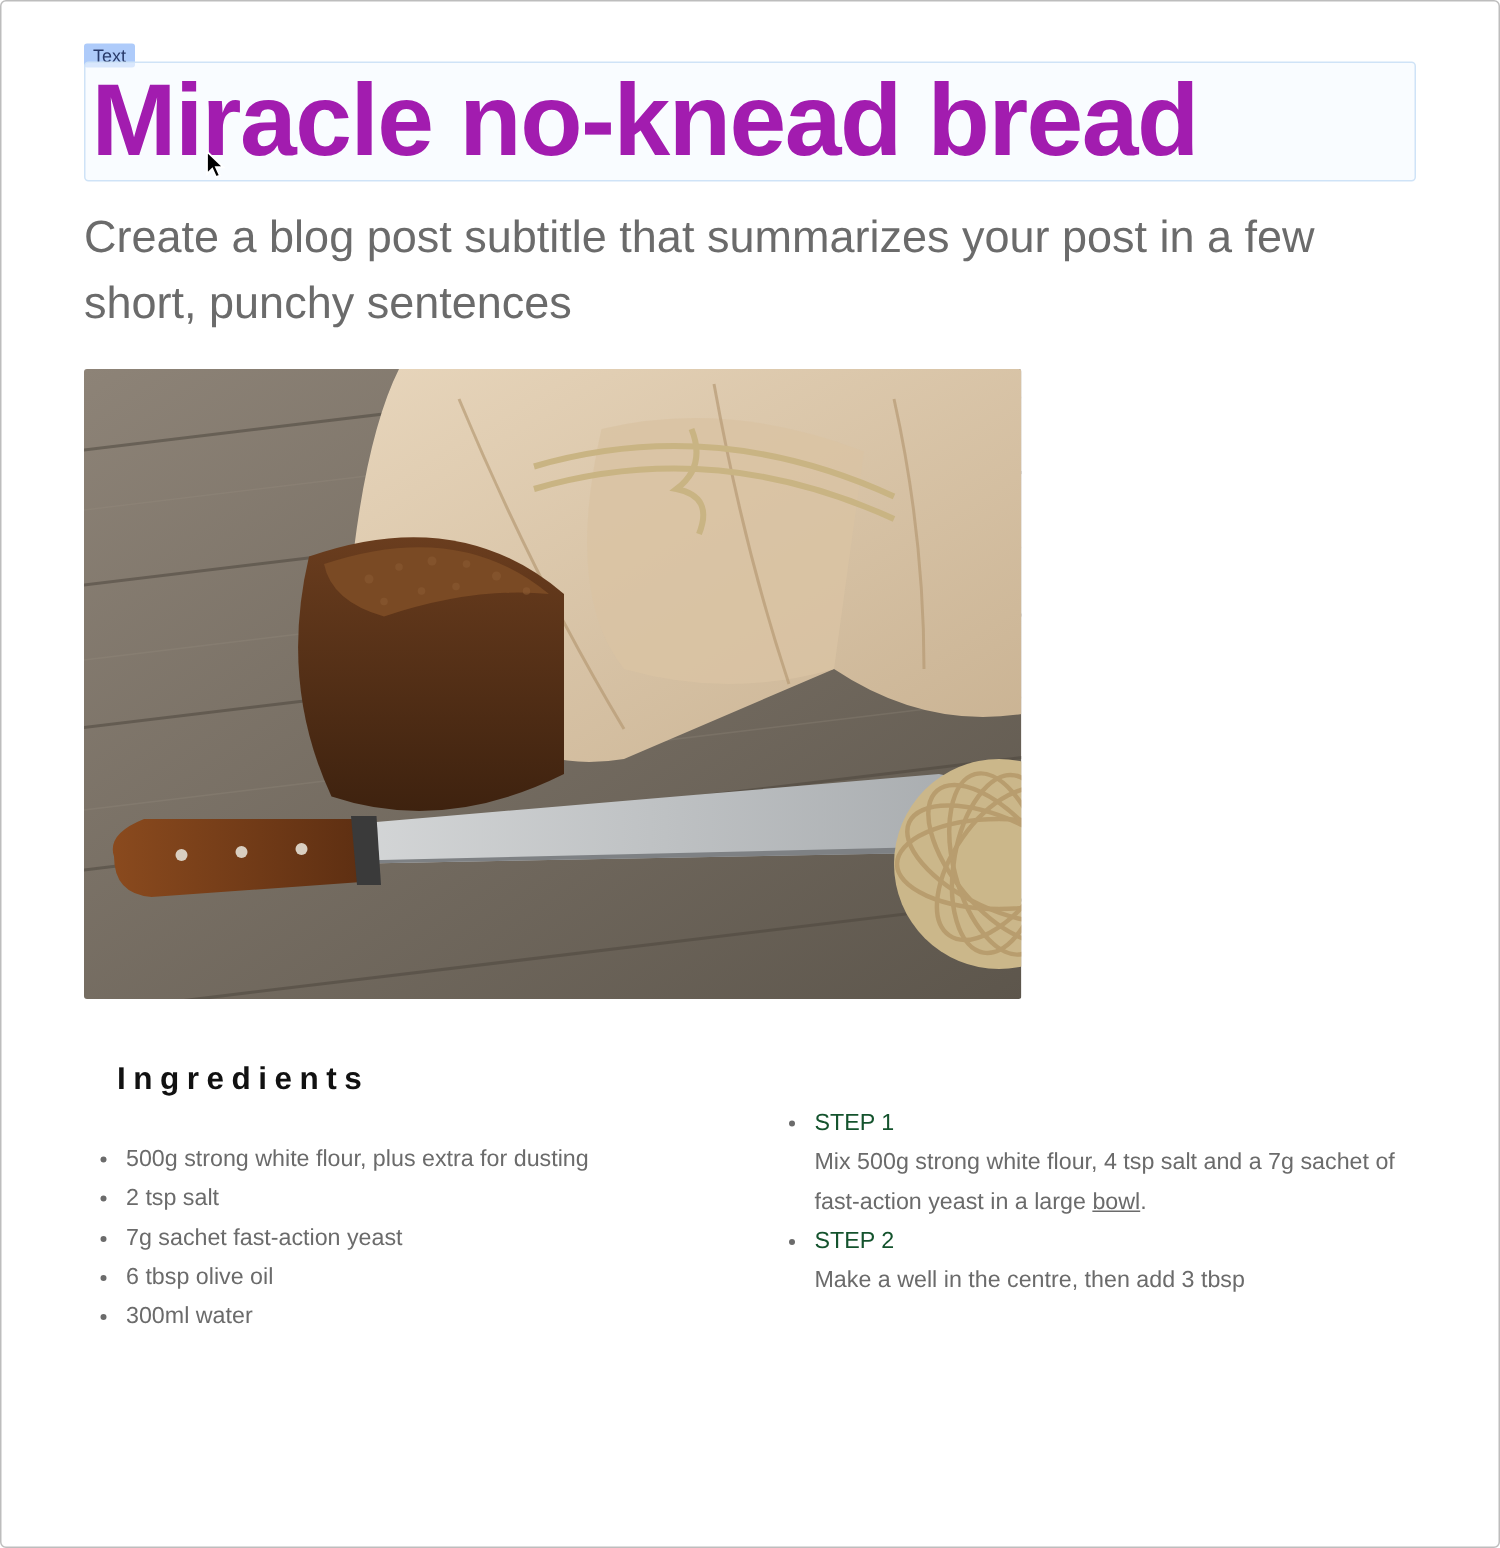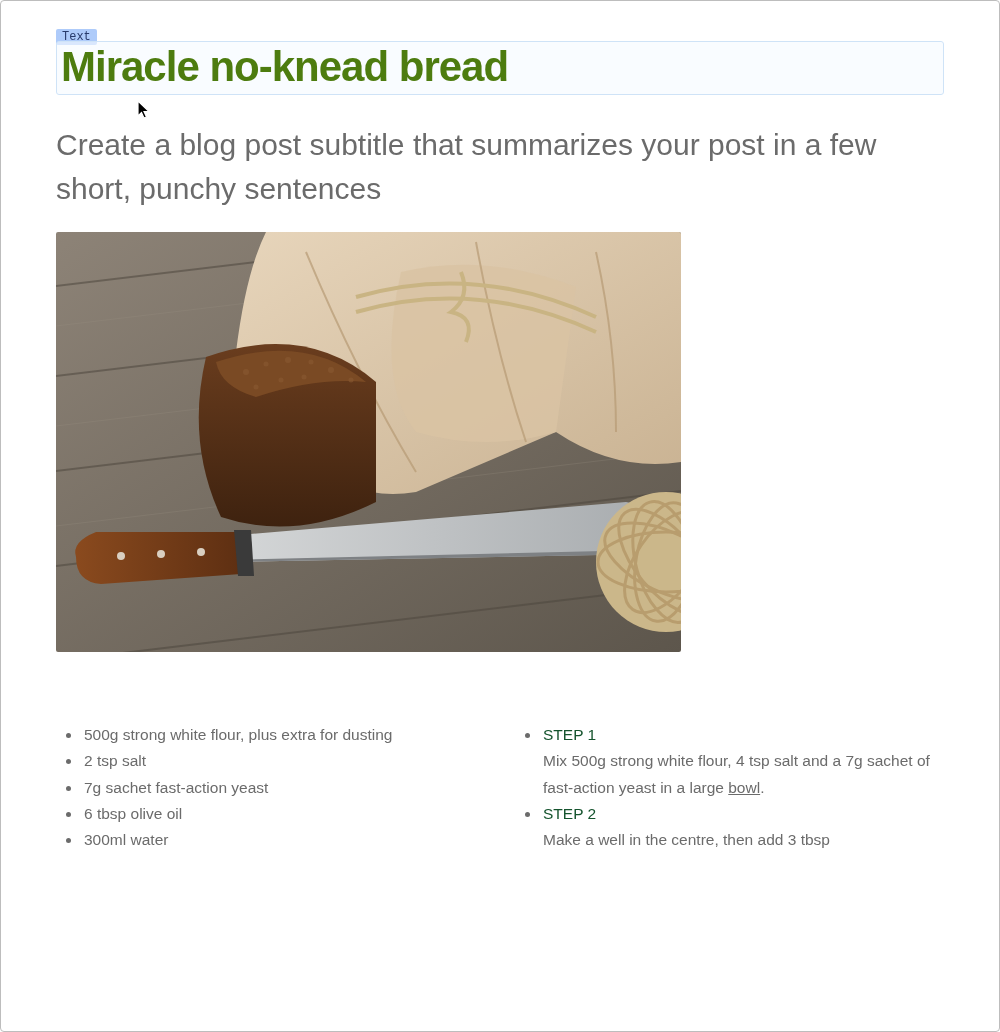--- a/index.html
+++ b/index.html
@@ -1,23 +1,23 @@
 <!DOCTYPE html>
 <html><head>
   <meta charset="utf-8">
   <style>
     * { margin: 0; padding: 0; box-sizing: border-box; }
     html, body { width: 1000px; height: 1032px; font-family: -apple-system, BlinkMacSystemFont, "Helvetica Neue", Arial, sans-serif; color: #111; background: #fff; }
     .frame { width: 1000px; height: 1032px; border: 1px solid #bdbdbd; border-radius: 4px; position: relative; overflow: hidden; }
     .content { padding: 30px 55px 0 55px; position: relative; }
-    .badge { position: absolute; top: 28px; left: 55px; background: #aecbfa; color: #283a6a; font-size: 12px; padding: 1px 6px; border-radius: 2px; font-family: Liberation Mono, monospace; }
+    .badge { position: absolute; top: 28px; left: 55px; background: #aecbfa; color: #283a6a; font-size: 12px; padding: 1px 6px; border-radius: 2px; font-family: Liberation Sans, sans-serif; }
     .title-block { margin-top: 10px; border: 1px solid #cfe3f7; border-radius: 3px; padding: 4px 4px 6px 4px; background: rgba(245,250,255,0.6); position: relative; }
-    .title { font-size: 42px; font-weight: 800; letter-spacing: -1px; color: #4d7c0f; line-height: 1; font-family: "Arial Black", Arial, sans-serif; }
+    .title { font-size: 68px; font-weight: 800; letter-spacing: -1px; color: #a21caf; line-height: 1; font-family: "Arial Black", Arial, sans-serif; }
     .cursor-icon { position: absolute; left: 80px; top: 58px; pointer-events: none; }
-    .subtitle { font-size: 30px; color: #6b6b6b; line-height: 1.45; margin-top: 28px; max-width: 830px; font-weight: 400; }
+    .subtitle { font-size: 30px; color: #6b6b6b; line-height: 1.45; margin-top: 16px; max-width: 830px; font-weight: 400; }
     .hero-img { margin-top: 22px; width: 625px; height: 420px; border-radius: 2px; overflow: hidden; }
     .hero-img svg { display: block; }
     .intro { margin-top: 30px; font-size: 19px; color: #6b6b6b; line-height: 1.6; max-width: 625px; }
     .columns { display: flex; gap: 30px; margin-top: 42px; }
     .col { flex: 1 1 0; min-width: 0; }
     .col-heading { font-size: 21px; font-weight: 700; letter-spacing: 5px; color: #111; margin-left: 22px; }
     .list { margin-top: 28px; padding-left: 22px; font-size: 15.5px; color: #6b6b6b; line-height: 1.7; }
     .list li { margin-left: 4px; padding-left: 2px; }
     .step-label { color: #14532d; }
     .step-body { display: block; }
@@ -130,20 +130,21 @@
             <ellipse rx="60" ry="30" transform="rotate(100)"></ellipse>
               <ellipse rx="58" ry="30" transform="rotate(125)"></ellipse>
           </g>
         </g>
       </svg>
     </div>
 
 
     <div class="columns">
       <div class="col">
+        <h3 class="col-heading">Ingredients</h3>
         <ul class="list">
           <li>500g strong white flour, plus extra for dusting</li>
           <li>2 tsp salt</li>
           <li>7g sachet fast-action yeast</li>
           <li>6 tbsp olive oil</li>
           <li>300ml water</li>
         </ul>
       </div>
       <div class="col">
         <ul class="list">

